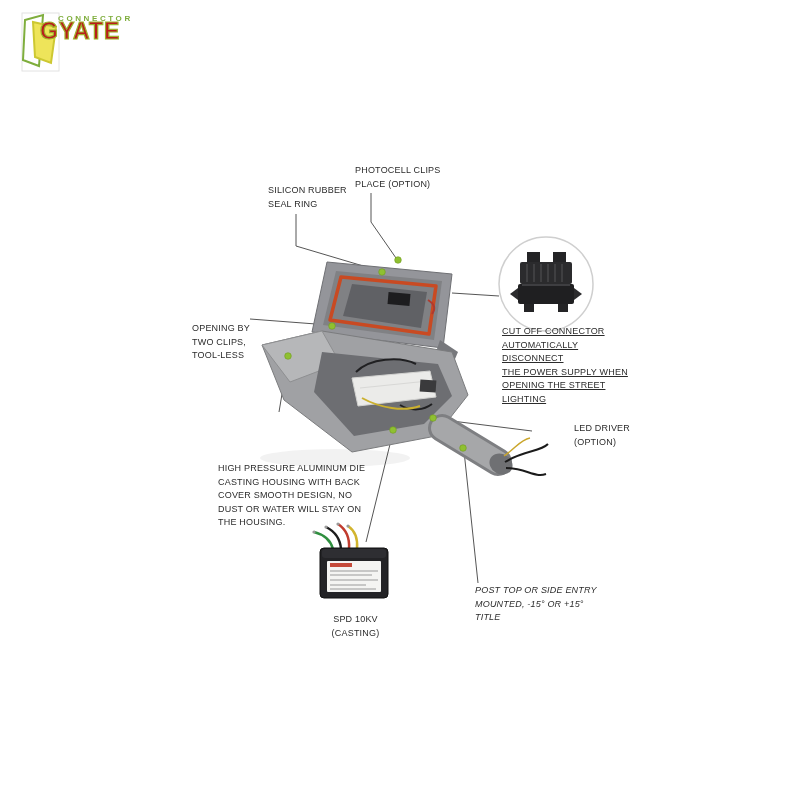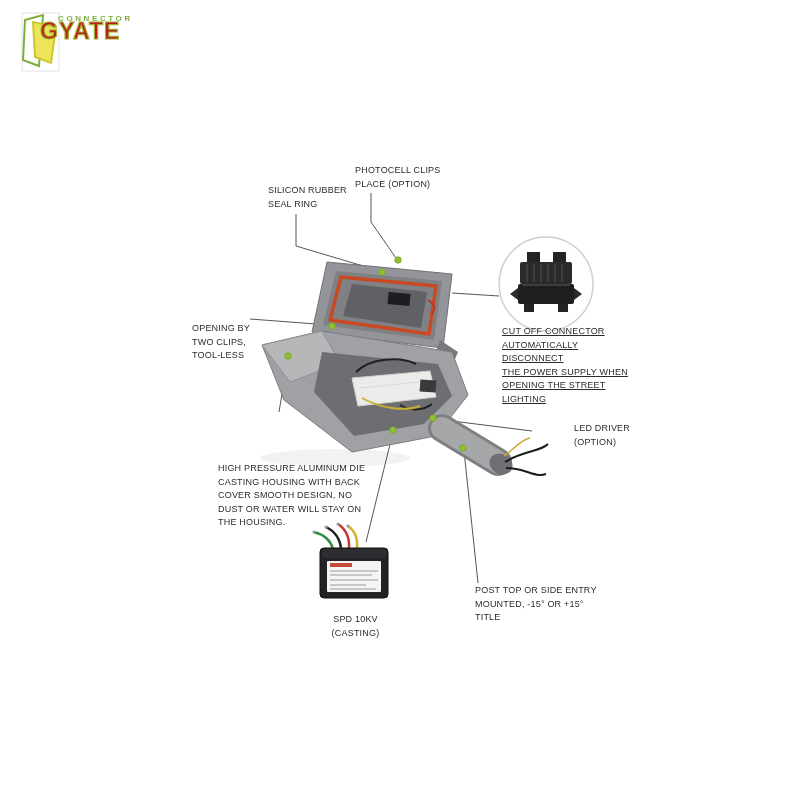--- a/index.html
+++ b/index.html
@@ -151,16 +151,16 @@
 CASTING HOUSING WITH BACK
 COVER SMOOTH DESIGN, NO
 DUST OR WATER WILL STAY ON
 THE HOUSING.</div>
 
   <div class="callout" style="left:535px;top:422px;width:80px;margin-left:39px;">LED DRIVER
 (OPTION)</div>
 
   <div class="callout center" style="left:308px;top:613px;width:95px;">SPD 10KV (CASTING)</div>
 
-  <div class="callout" style="left:475px;top:584px;width:135px;">POST TOP OR SIDE ENTRY
+  <div class="callout" style="left:475px;top:584px;width:135px;font-style:italic;">POST TOP OR SIDE ENTRY
 MOUNTED, -15° OR +15° TITLE</div>
 
 </div>
 
 </body></html>

